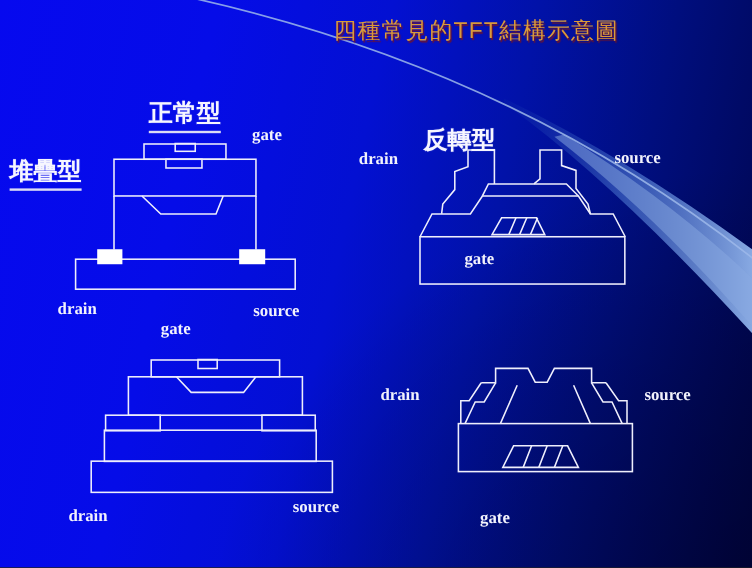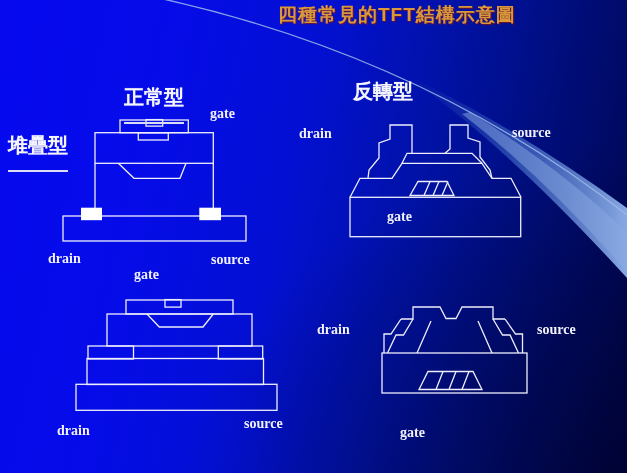--- a/index.html
+++ b/index.html
@@ -12,30 +12,31 @@
       radial-gradient(ellipse at 108% 108%, rgba(0,0,30,0.55) 0%, rgba(0,0,30,0) 52%),
       linear-gradient(102deg,#0609ef 0%,#050ce8 25%,#0310d2 45%,#0112a8 62%,#000e7e 78%,#000960 90%,#000547 100%);
   }
   #canvas{position:absolute;left:0;top:0;}
   .lbl{position:absolute;white-space:nowrap;line-height:1.1;}
   .cn{
     font-family:"Liberation Sans",sans-serif;
     font-weight:bold;font-size:20px;color:#f6f6ff;
     text-shadow:0 0 1px rgba(180,180,255,.6);
   }
-  .cn.u{border-bottom:2px solid #dcdcf5;padding-bottom:14px;}
+  .cn.u{border-bottom:2px solid #dcdcf5;padding-bottom:1px;font-family:Liberation Mono, monospace;}
   .en{
     font-family:"Liberation Serif",serif;
     font-weight:bold;font-size:14px;color:#f2f2fc;
   }
   .title{
     font-family:"Liberation Sans",sans-serif;
-    font-weight:bold;font-size:19px;color:#d9993b;
+    font-weight:normal;font-size:19px;color:#d9993b;
     text-shadow:1px 1px 1px rgba(130,20,20,0.85);
     letter-spacing:1px;
+    margin-top:12px;
   }
 </style>
 </head>
 <body>
 
 <div id="slide">
 
   <svg id="canvas" width="627" height="473" viewBox="0 0 627 473">
     <defs>
       <linearGradient id="wg" x1="0" y1="0" x2="1" y2="0">
@@ -99,21 +100,21 @@
   </svg>
 
   <div class="lbl title" style="left:278px;top:5px;">四種常見的TFT結構示意圖</div>
 
   <div class="lbl cn u" style="left:124px;top:86px;">正常型</div>
   <div class="lbl cn u" style="left:8px;top:134px;">堆疊型</div>
   <div class="lbl en" style="left:210px;top:106px;">gate</div>
   <div class="lbl en" style="left:48px;top:251px;">drain</div>
   <div class="lbl en" style="left:211px;top:252px;">source</div>
 
-  <div class="lbl cn" style="left:353px;top:80px;">反轉型</div>
+  <div class="lbl cn" style="left:353px;top:106px;">反轉型</div>
   <div class="lbl en" style="left:299px;top:126px;">drain</div>
   <div class="lbl en" style="left:512px;top:125px;">source</div>
   <div class="lbl en" style="left:387px;top:209px;">gate</div>
 
   <div class="lbl en" style="left:134px;top:267px;">gate</div>
   <div class="lbl en" style="left:57px;top:423px;">drain</div>
   <div class="lbl en" style="left:244px;top:416px;">source</div>
 
   <div class="lbl en" style="left:317px;top:322px;">drain</div>
   <div class="lbl en" style="left:537px;top:322px;">source</div>

